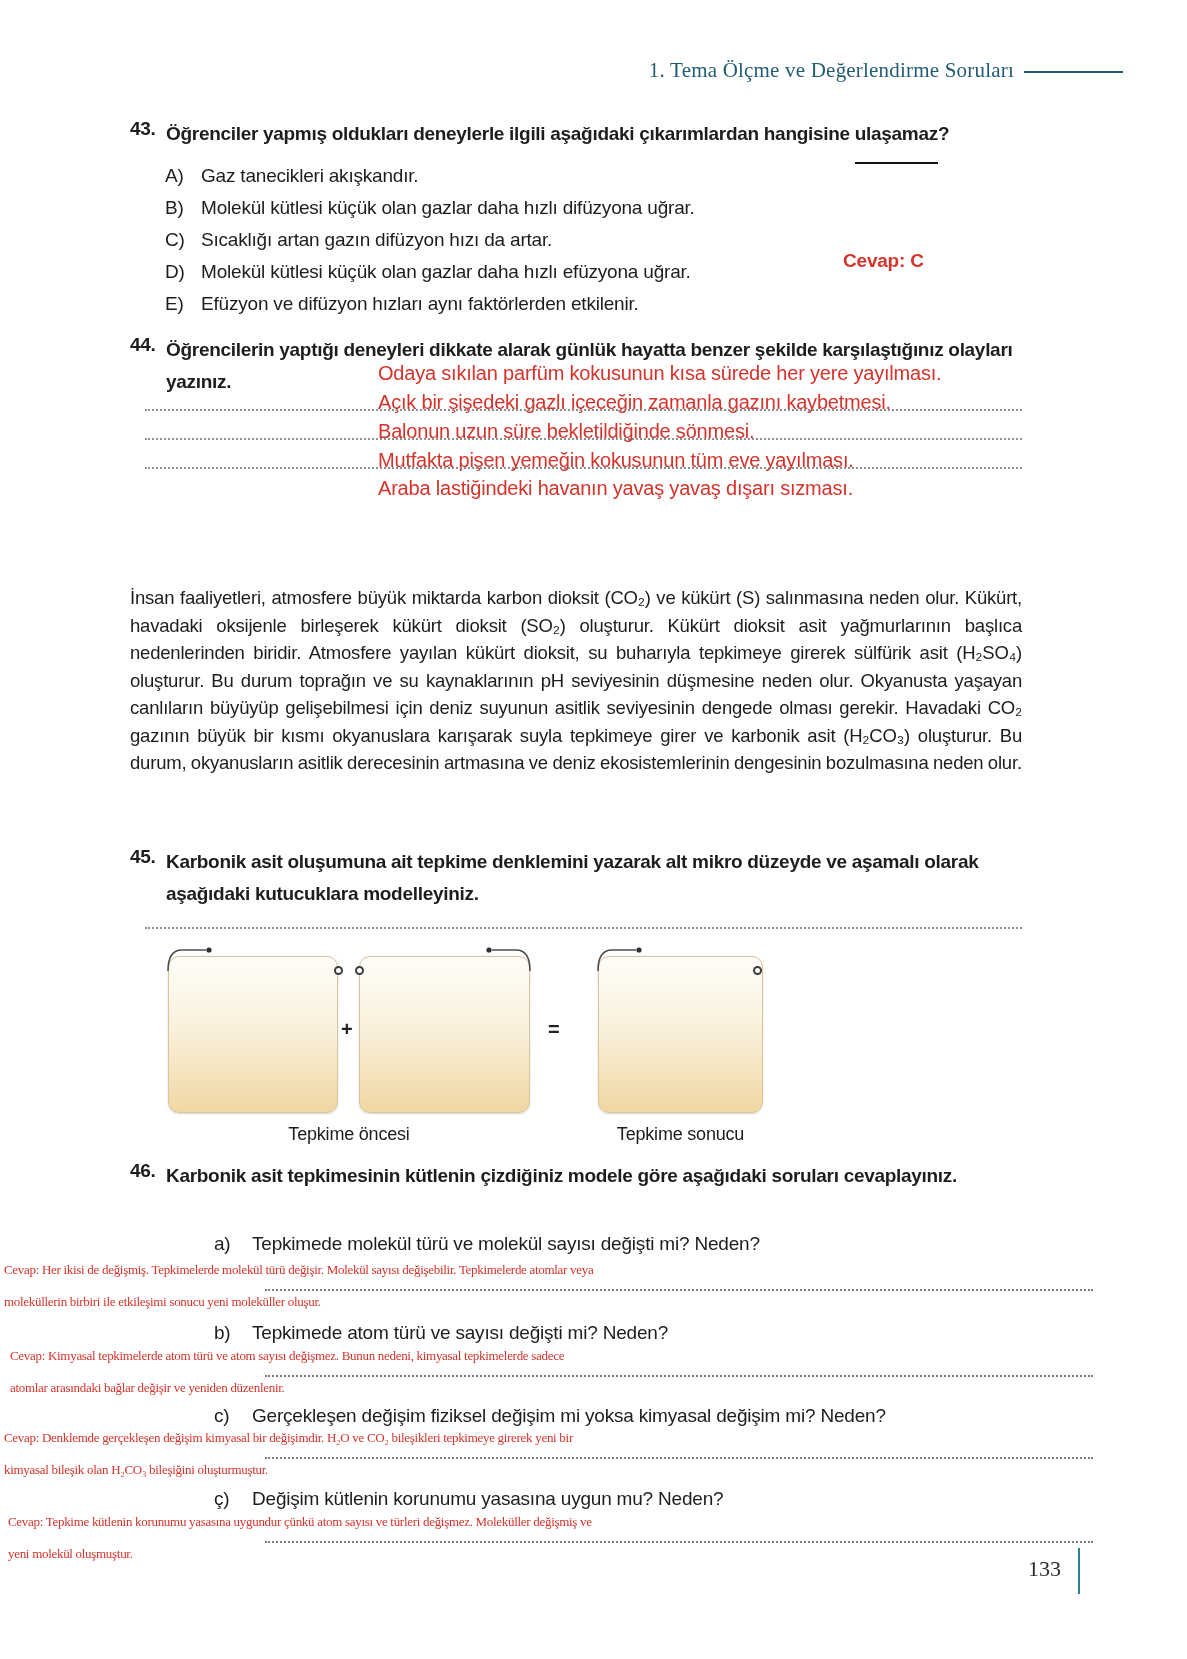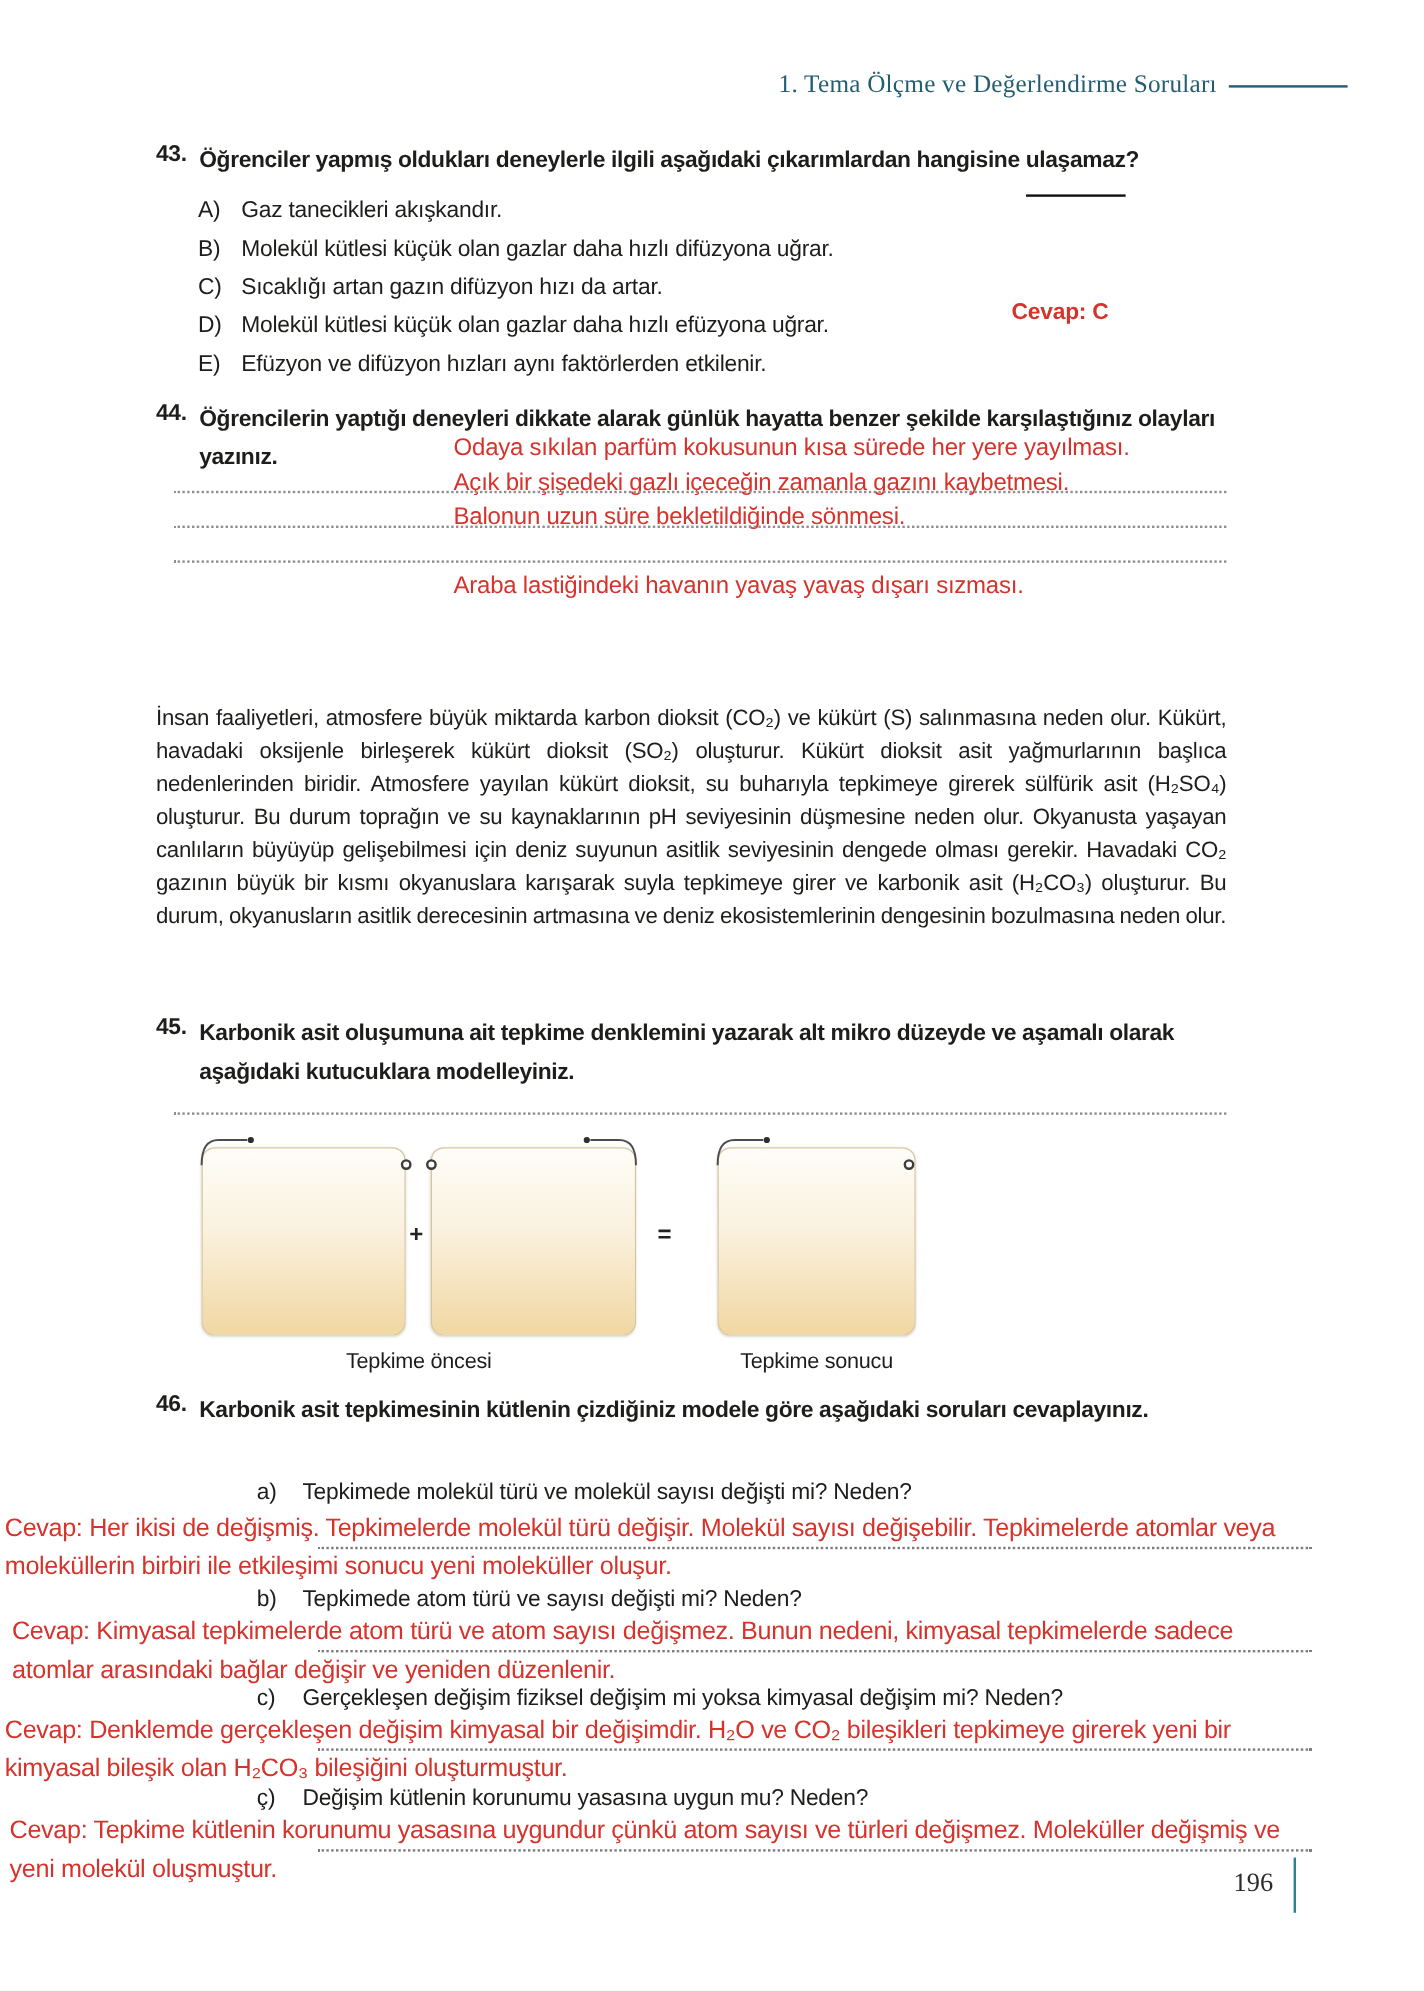--- a/index.html
+++ b/index.html
@@ -24,21 +24,21 @@
   .qrow{display:flex;align-items:flex-start;}
   .qnum{font-weight:700;font-size:19px;width:36px;flex:0 0 36px;letter-spacing:-.3px;}
   .qtitle{font-weight:700;font-size:19px;line-height:32px;letter-spacing:-.3px;}
   .qtitle-oneline{white-space:nowrap;}
   .u-answer{border-bottom:2.5px solid #111;padding-bottom:18px;text-align:center;}
   
   .opt{display:flex;height:32px;align-items:center;font-size:19px;letter-spacing:-.2px;}
   .opt-letter{width:36px;flex:0 0 36px;}
   
   .red{color:var(--red);font-size:20px;letter-spacing:-.2px;white-space:nowrap;}
-  .red-wide{color:var(--red);font-size:21px;letter-spacing:-.3px;white-space:nowrap;}
+  .red-wide{color:var(--red);font-size:13px;letter-spacing:-.3px;white-space:nowrap;font-family:Liberation Serif, serif;}
   .answer-label{color:var(--red);font-weight:700;font-size:19px;letter-spacing:-.2px;}
   
   .dotted{height:0;border-top:2px dotted #8f8f8f;}
   .dotted-fine{height:0;border-top:2px dotted #7d7d7d;}
   
   .inst-box{
     box-sizing:border-box;border:1px solid #1d4f63;border-bottom:3px solid var(--teal-light);
     display:flex;align-items:center;padding-left:38px;background:#fff;
   }
   .inst-box span{font-weight:700;font-style:italic;font-size:19px;letter-spacing:-.2px;color:#161616;}
@@ -103,20 +103,21 @@
   <div class="abs answer-label" style="left:843px;top:250px;">Cevap: C</div>
 
   <div class="abs qrow" style="left:130px;top:334px;width:905px;">
     <span class="qnum">44.</span>
     <span class="qtitle" style="width:860px;">Öğrencilerin yaptığı deneyleri dikkate alarak günlük hayatta benzer şekilde karşılaştığınız olayları yazınız.</span>
   </div>
 
   <div class="abs red" style="left:378px;top:362px;">Odaya sıkılan parfüm kokusunun kısa sürede her yere yayılması.</div>
   <div class="abs red" style="left:378px;top:420px;">Balonun uzun süre bekletildiğinde sönmesi.</div>
   <div class="abs red" style="left:378px;top:391px;">Açık bir şişedeki gazlı içeceğin zamanla gazını kaybetmesi.</div>
+  <div class="abs red" style="left:378px;top:449px;">Mutfakta pişen yemeğin kokusunun tüm eve yayılması.</div>
   <div class="abs red" style="left:378px;top:477px;">Araba lastiğindeki havanın yavaş yavaş dışarı sızması.</div>
   <div class="abs dotted" style="left:145px;top:409px;width:877px;"></div>
   <div class="abs dotted" style="left:145px;top:438px;width:877px;"></div>
   <div class="abs dotted" style="left:145px;top:467px;width:877px;"></div>
 
 
   <div class="abs passage" style="left:130px;top:584px;width:892px;">İnsan faaliyetleri, atmosfere büyük miktarda karbon dioksit (CO₂) ve kükürt (S) salınmasına neden olur. Kükürt, havadaki oksijenle birleşerek kükürt dioksit (SO₂) oluşturur. Kükürt dioksit asit yağmurlarının başlıca nedenlerinden biridir. Atmosfere yayılan kükürt dioksit, su buharıyla tepkimeye girerek sülfürik asit (H₂SO₄) oluşturur. Bu durum toprağın ve su kaynaklarının pH seviyesinin düşmesine neden olur. Okyanusta yaşayan canlıların büyüyüp gelişebilmesi için deniz suyunun asitlik seviyesinin dengede olması gerekir. Havadaki CO₂ gazının büyük bir kısmı okyanuslara karışarak suyla tepkimeye girer ve karbonik asit (H₂CO₃) oluşturur. Bu durum, okyanusların asitlik derecesinin artmasına ve deniz ekosistemlerinin dengesinin bozulmasına neden olur.</div>
 
   <div class="abs qrow" style="left:130px;top:846px;width:905px;">
     <span class="qnum">45.</span>
@@ -182,16 +183,16 @@
   <div class="abs red-wide" style="left:4px;top:1462px;">kimyasal bileşik olan H₂CO₃ bileşiğini oluşturmuştur.</div>
 
   <div class="abs sub" style="left:214px;top:1488px;width:820px;">
     <span class="sub-letter">ç)</span>
     <span>Değişim kütlenin korunumu yasasına uygun mu? Neden?</span>
   </div>
   <div class="abs red-wide" style="left:8px;top:1514px;">Cevap: Tepkime kütlenin korunumu yasasına uygundur çünkü atom sayısı ve türleri değişmez. Moleküller değişmiş ve</div>
   <div class="abs dotted-fine" style="left:265px;top:1541px;width:828px;"></div>
   <div class="abs red-wide" style="left:8px;top:1546px;">yeni molekül oluşmuştur.</div>
 
-  <div class="abs page-num" style="left:1028px;top:1556px;">196</div>
+  <div class="abs page-num" style="left:1028px;top:1556px;">133</div>
   <div class="abs page-bar" style="left:1078px;top:1548px;height:46px;"></div>
 
 </div>
 
 </body></html>

